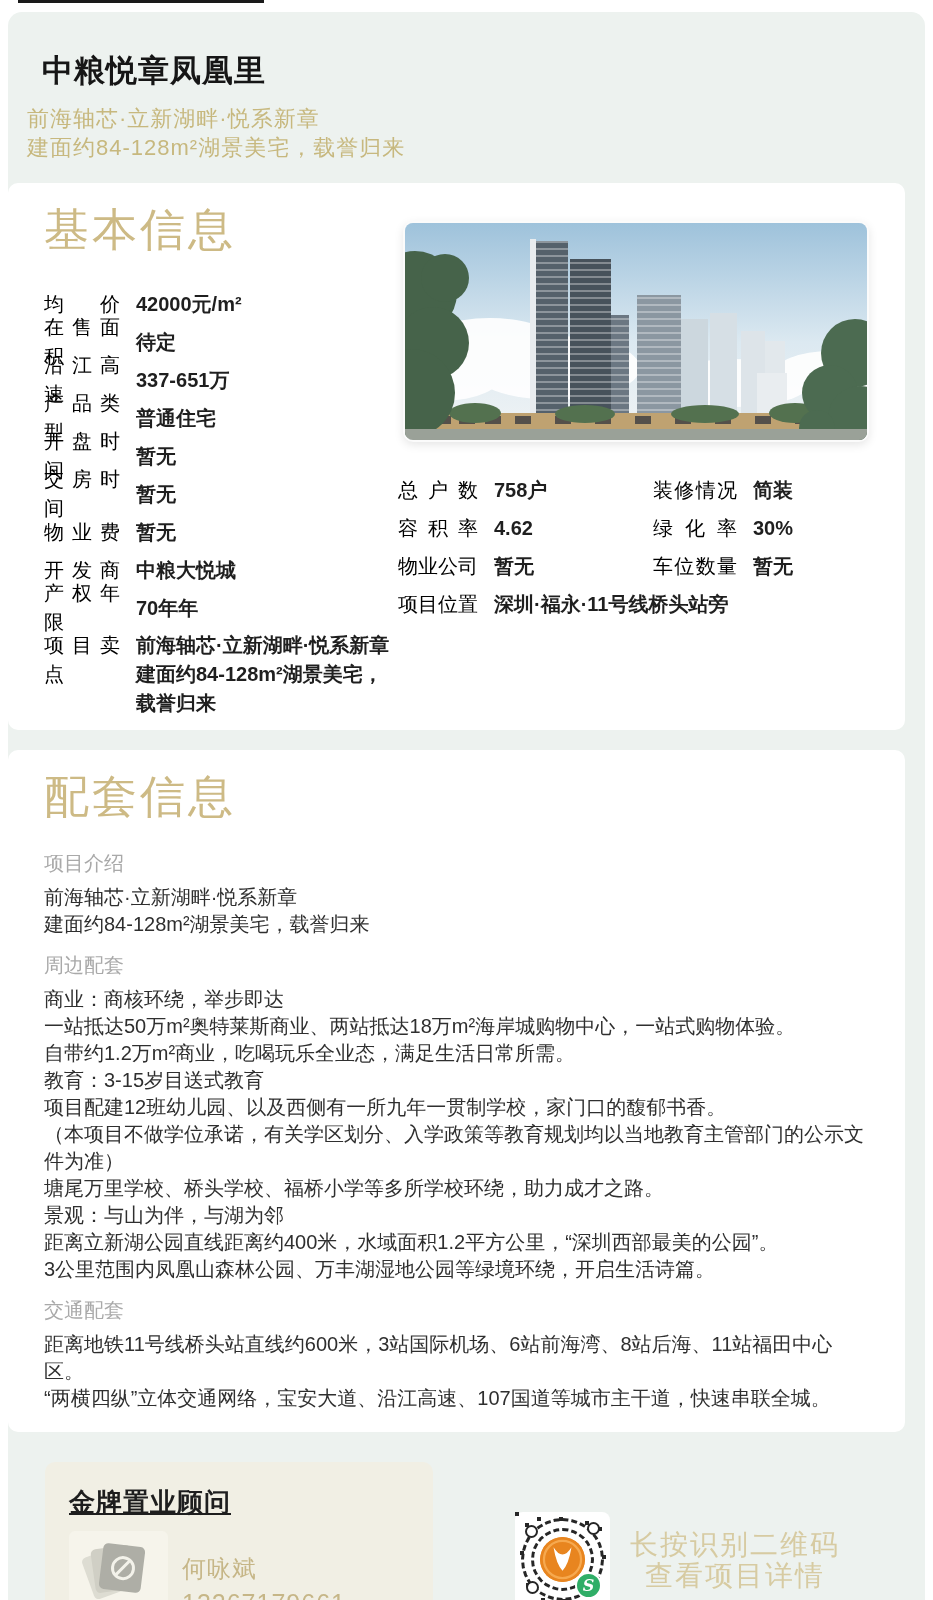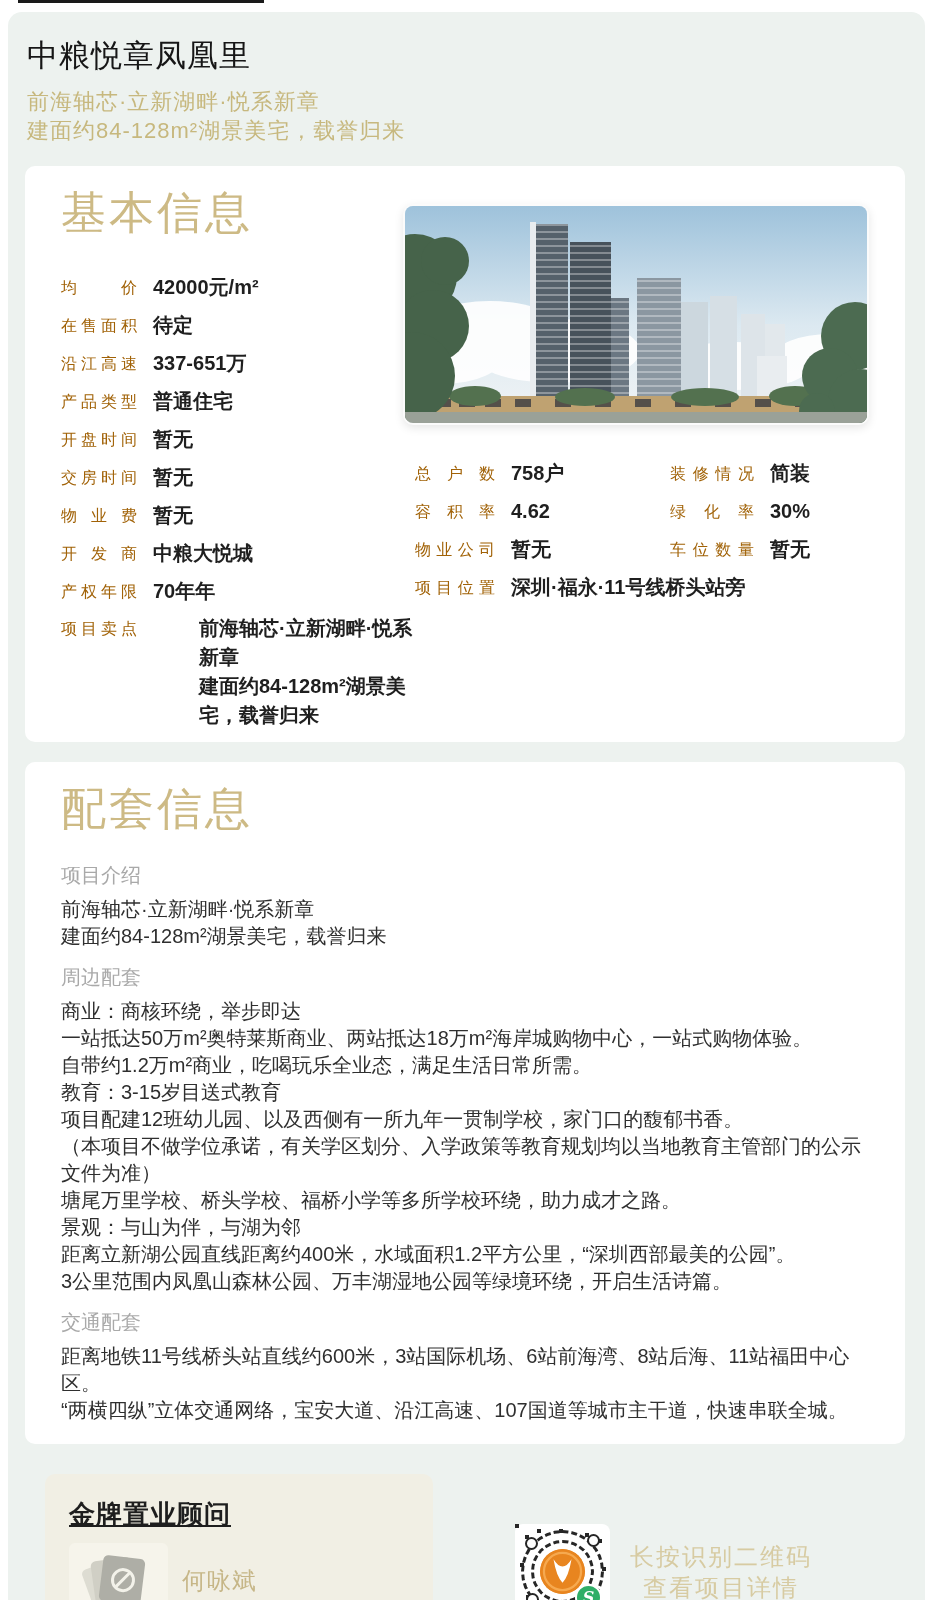--- a/index.html
+++ b/index.html
@@ -9,37 +9,37 @@
     font-family:"Liberation Sans","DejaVu Sans",sans-serif;
     -webkit-font-smoothing:antialiased;
   }
   .top-line{position:absolute;left:18px;top:0;width:246px;height:3px;background:#1a1a1a;z-index:5;}
   .band{
     position:absolute;left:8px;top:12px;width:917px;height:1588px;
     background:#edf2ef;border-radius:14px 14px 0 0;box-sizing:border-box;
   }
   
   .header{padding:26px 19px 21px 19px;}
-  .page-title{margin:0;font-size:31px;line-height:36px;font-weight:400;color:#161616;letter-spacing:1px;}
+  .page-title{margin:15px;font-size:31px;line-height:36px;font-weight:700;color:#161616;letter-spacing:1px;}
   .header-sub{margin-top:0;font-size:22px;line-height:29px;color:#c7b87e;letter-spacing:1px;}
   .header-sub.first{margin-top:13px;}
   
   .card{
-    background:#ffffff;border-radius:10px;margin:0 20px 0 17px;
+    background:#ffffff;border-radius:10px;margin:0 20px 0 0;
     padding:18px 36px 12px 36px;box-sizing:border-box;position:relative;
   }
   .gold-heading{
     margin:0;font-size:45px;line-height:58px;font-weight:500;color:#cdba85;letter-spacing:3px;
   }
   
   .kv-left{margin-top:26px;width:355px;}
   .kv-row{display:flex;align-items:center;height:38px;}
-  .kv-row.multiline{height:auto;align-items:flex-start;margin-top:4px;gap:46px;}
+  .kv-row.multiline{height:auto;align-items:flex-start;margin-top:4px;}
   .kv-label{
-    display:inline-block;width:76px;flex:0 0 76px;color:#a16207;font-size:16px;
+    display:inline-block;width:76px;flex:0 0 76px;color:#000000;font-size:20px;
     text-align:justify;text-align-last:justify;line-height:29px;
   }
   .kv-value{margin-left:16px;font-size:20px;font-weight:700;color:#1f1f1f;line-height:29px;}
   .sp-lines div{font-size:20px;font-weight:700;color:#1f1f1f;line-height:29px;}
   
   .photo{
     position:absolute;top:38px;right:36px;width:462px;height:217px;
     border-radius:10px;overflow:hidden;background:#dfe9f0;
     box-shadow:0 3px 10px rgba(0,0,0,0.10);border:2px solid #fbfbfb;
   }
@@ -107,21 +107,21 @@
     position:absolute;left:25px;top:25px;width:45px;height:45px;border-radius:50%;
     background:#e8851f;box-shadow:0 0 0 3px #ffffff;overflow:hidden;
   }
   .qr-logo svg{display:block;width:100%;height:100%;}
   .qr-badge{
     position:absolute;left:60px;top:60px;width:27px;height:27px;border-radius:50%;
     background:#2fae67;border:2px solid #ffffff;box-sizing:border-box;
     color:#ffffff;font-family:"DejaVu Serif",serif;font-style:italic;font-weight:700;
     font-size:16px;line-height:23px;text-align:center;
   }
-  .qr-text{margin-left:20px;text-align:center;font-size:24px;line-height:31px;color:#d7cba2;letter-spacing:2px;}
+  .qr-text{margin-left:20px;text-align:center;font-size:28px;line-height:31px;color:#d7cba2;letter-spacing:2px;}
 </style>
 </head>
 <body>
 
 <div class="top-line"></div>
 
 <div class="band">
 
   <div class="header">
     <h1 class="page-title">中粮悦章凤凰里</h1>

